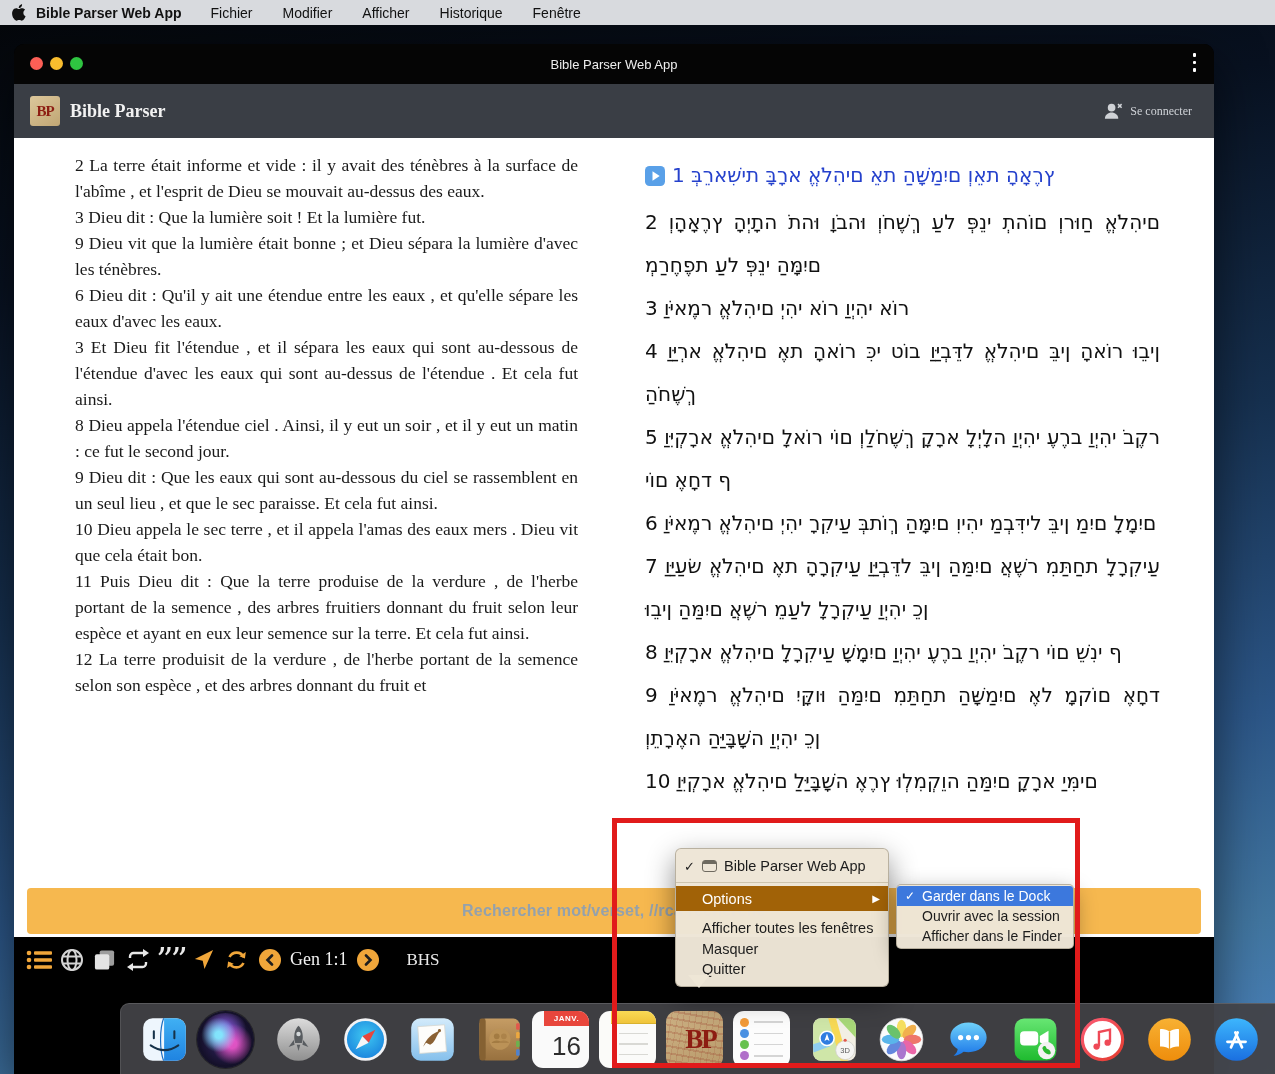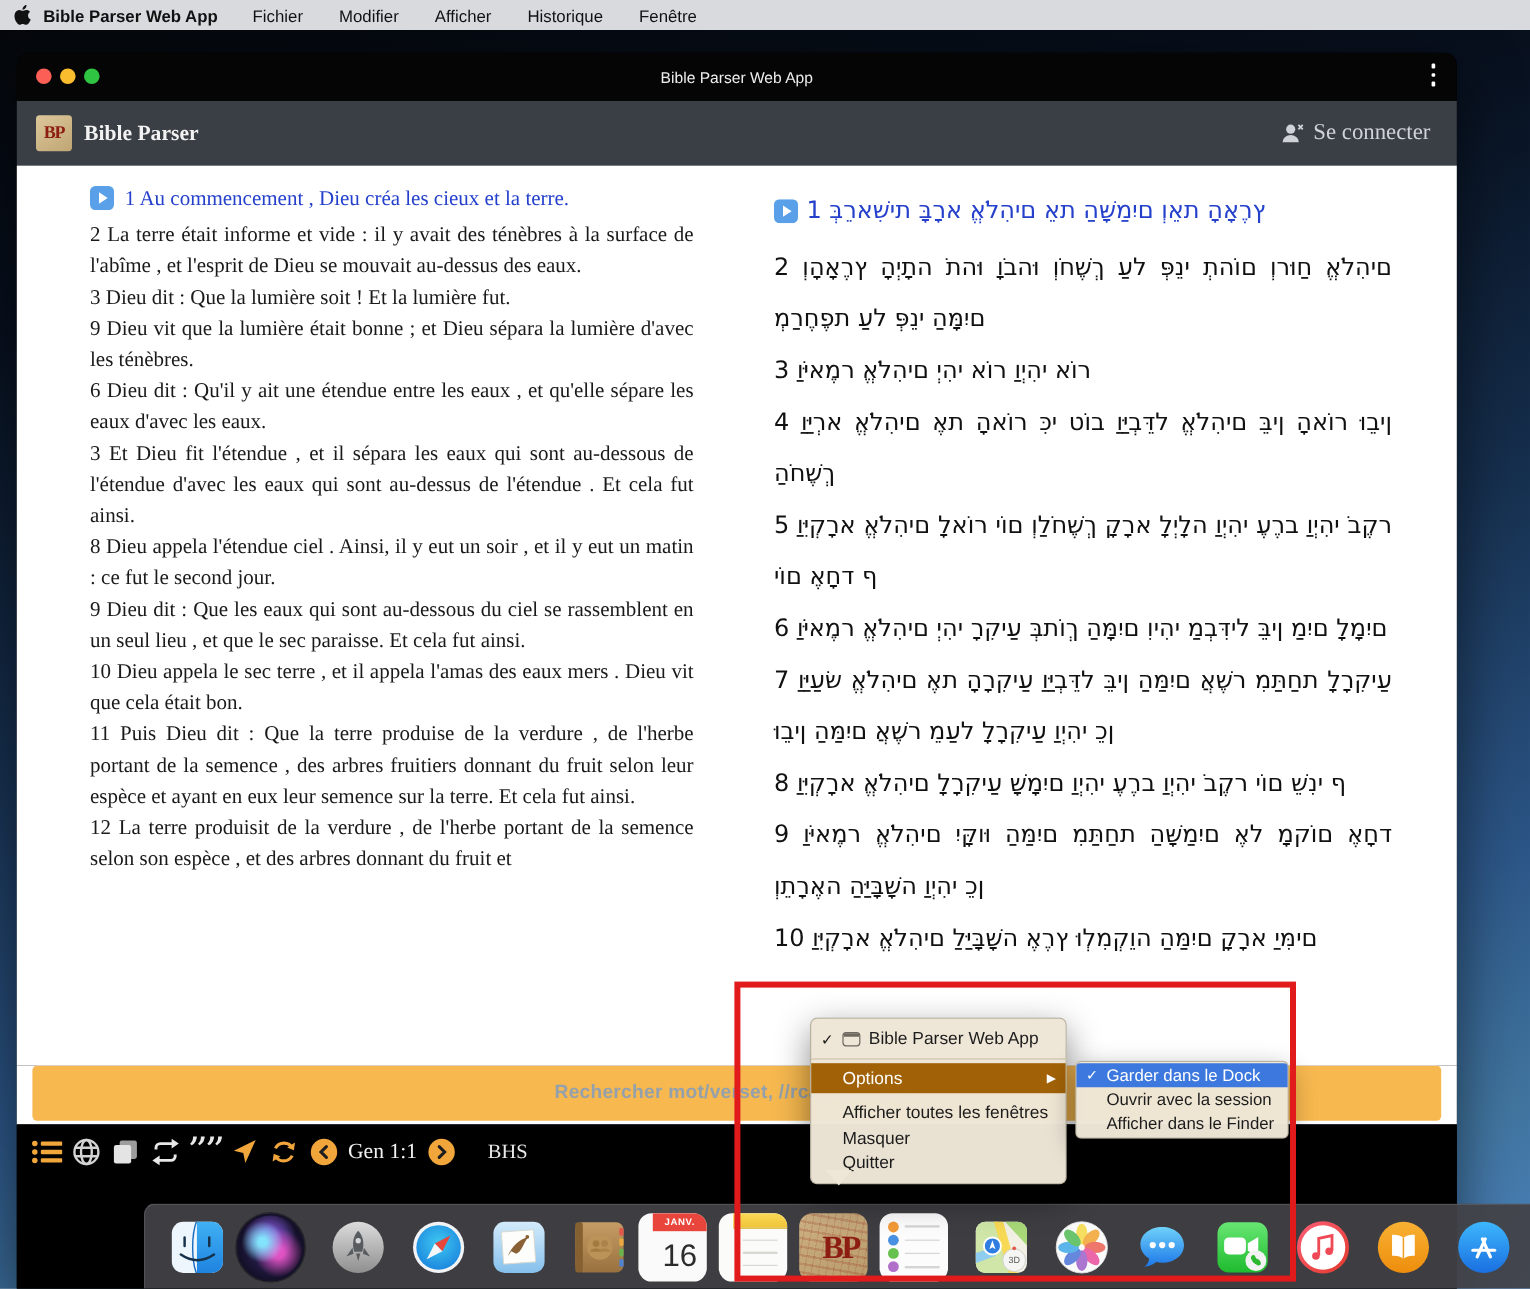--- a/index.html
+++ b/index.html
@@ -19,21 +19,21 @@
   .lights { position:absolute; left:16px; top:13px; display:flex; gap:7px; }
   .light { width:13px; height:13px; border-radius:50%; }
   .l-close{ background:#fc5f56; } .l-min{ background:#f9bd2e; } .l-zoom{ background:#2fc441; }
   .tb-title { color:#ededed; font-size:13px; }
   .kebab { position:absolute; right:18px; top:9px; display:flex; flex-direction:column; gap:4px; align-items:center; }
   .kebab i { width:3.5px; height:3.5px; background:#fff; border-radius:1px; }
 
   .appheader { height:54px; background:#3a3e45; display:flex; align-items:center; padding:0 22px 0 16px; }
   .bp-logo { width:30px; height:30px; border-radius:3px; background:linear-gradient(145deg,#dcc79b,#c0a674); color:#8d1d12; font-family:"Liberation Serif",serif; font-weight:bold; font-size:15px; display:flex; align-items:center; justify-content:center; letter-spacing:-1px; }
   .app-title { color:#f2f2f2; font-family:"Liberation Serif",serif; font-weight:bold; font-size:18px; margin-left:10px; }
-  .signin { margin-left:auto; display:flex; align-items:center; gap:6px; color:#d0d3d8; font-family:"Liberation Serif",serif; font-size:19px; }
+  .signin { margin-left:auto; display:flex; align-items:center; gap:6px; color:#d0d3d8; font-family:"Liberation Serif",serif; font-size:12px; }
 
   
   .content { height:750px; background:#fff; position:relative; overflow:hidden; }
   .col-fr { position:absolute; left:61px; top:14px; width:503px; font-family:"Liberation Serif","DejaVu Serif",serif; font-size:17.5px; line-height:26px; color:#1a1a1a; text-align:justify; }
   .col-he { position:absolute; left:631px; top:16px; width:515px; font-family:"DejaVu Sans",sans-serif; font-size:20px; line-height:43px; color:#111; text-align:justify; }
   .heb { direction:ltr; unicode-bidi:bidi-override; }
   .v-hl { color:#2541cc; }
   .play-btn { display:inline-block; vertical-align:-4px; margin-right:9px; }
   .heb .play-btn { margin-right:7px; margin-left:0; }
 
@@ -144,24 +144,20 @@
             <path d="M2 17c0-4 3.5-6.5 7-6.5s7 2.5 7 6.5z"></path>
           </g>
           <path d="M15.7 1.8l3.8 3.8M19.5 1.8l-3.8 3.8" stroke="#cfd2d6" stroke-width="1.6"></path>
         </svg>
       <span>Se connecter</span>
     </span>
   </div>
 
   <div class="content">
     <div class="col-fr" id="col-fr">
-        <p class="fr-verse v-hl"><span class="play-btn"><svg width="20" height="20" viewBox="0 0 20 20">
-              <rect width="20" height="20" rx="4.5" fill="#59a0e8"></rect>
-              <path d="M7.5 5.3v9.4l7.2-4.7z" fill="#fff"></path>
-            </svg></span>1 Au commencement , Dieu créa les cieux et la terre.</p>
         <p class="fr-verse">2 La terre était informe et vide : il y avait des ténèbres à la surface de l'abîme , et l'esprit de Dieu se mouvait au-dessus des eaux.</p>
         <p class="fr-verse">3 Dieu dit : Que la lumière soit ! Et la lumière fut.</p>
         <p class="fr-verse">9 Dieu vit que la lumière était bonne ; et Dieu sépara la lumière d'avec les ténèbres.</p>
         <p class="fr-verse">6 Dieu dit : Qu'il y ait une étendue entre les eaux , et qu'elle sépare les eaux d'avec les eaux.</p>
         <p class="fr-verse">3 Et Dieu fit l'étendue , et il sépara les eaux qui sont au-dessous de l'étendue d'avec les eaux qui sont au-dessus de l'étendue . Et cela fut ainsi.</p>
         <p class="fr-verse">8 Dieu appela l'étendue ciel . Ainsi, il y eut un soir , et il y eut un matin : ce fut le second jour.</p>
         <p class="fr-verse">9 Dieu dit : Que les eaux qui sont au-dessous du ciel se rassemblent en un seul lieu , et que le sec paraisse. Et cela fut ainsi.</p>
         <p class="fr-verse">10 Dieu appela le sec terre , et il appela l'amas des eaux mers . Dieu vit que cela était bon.</p>
         <p class="fr-verse">11 Puis Dieu dit : Que la terre produise de la verdure , de l'herbe portant de la semence , des arbres fruitiers donnant du fruit selon leur espèce et ayant en eux leur semence sur la terre. Et cela fut ainsi.</p>
         <p class="fr-verse">12 La terre produisit de la verdure , de l'herbe portant de la semence selon son espèce , et des arbres donnant du fruit et</p>

